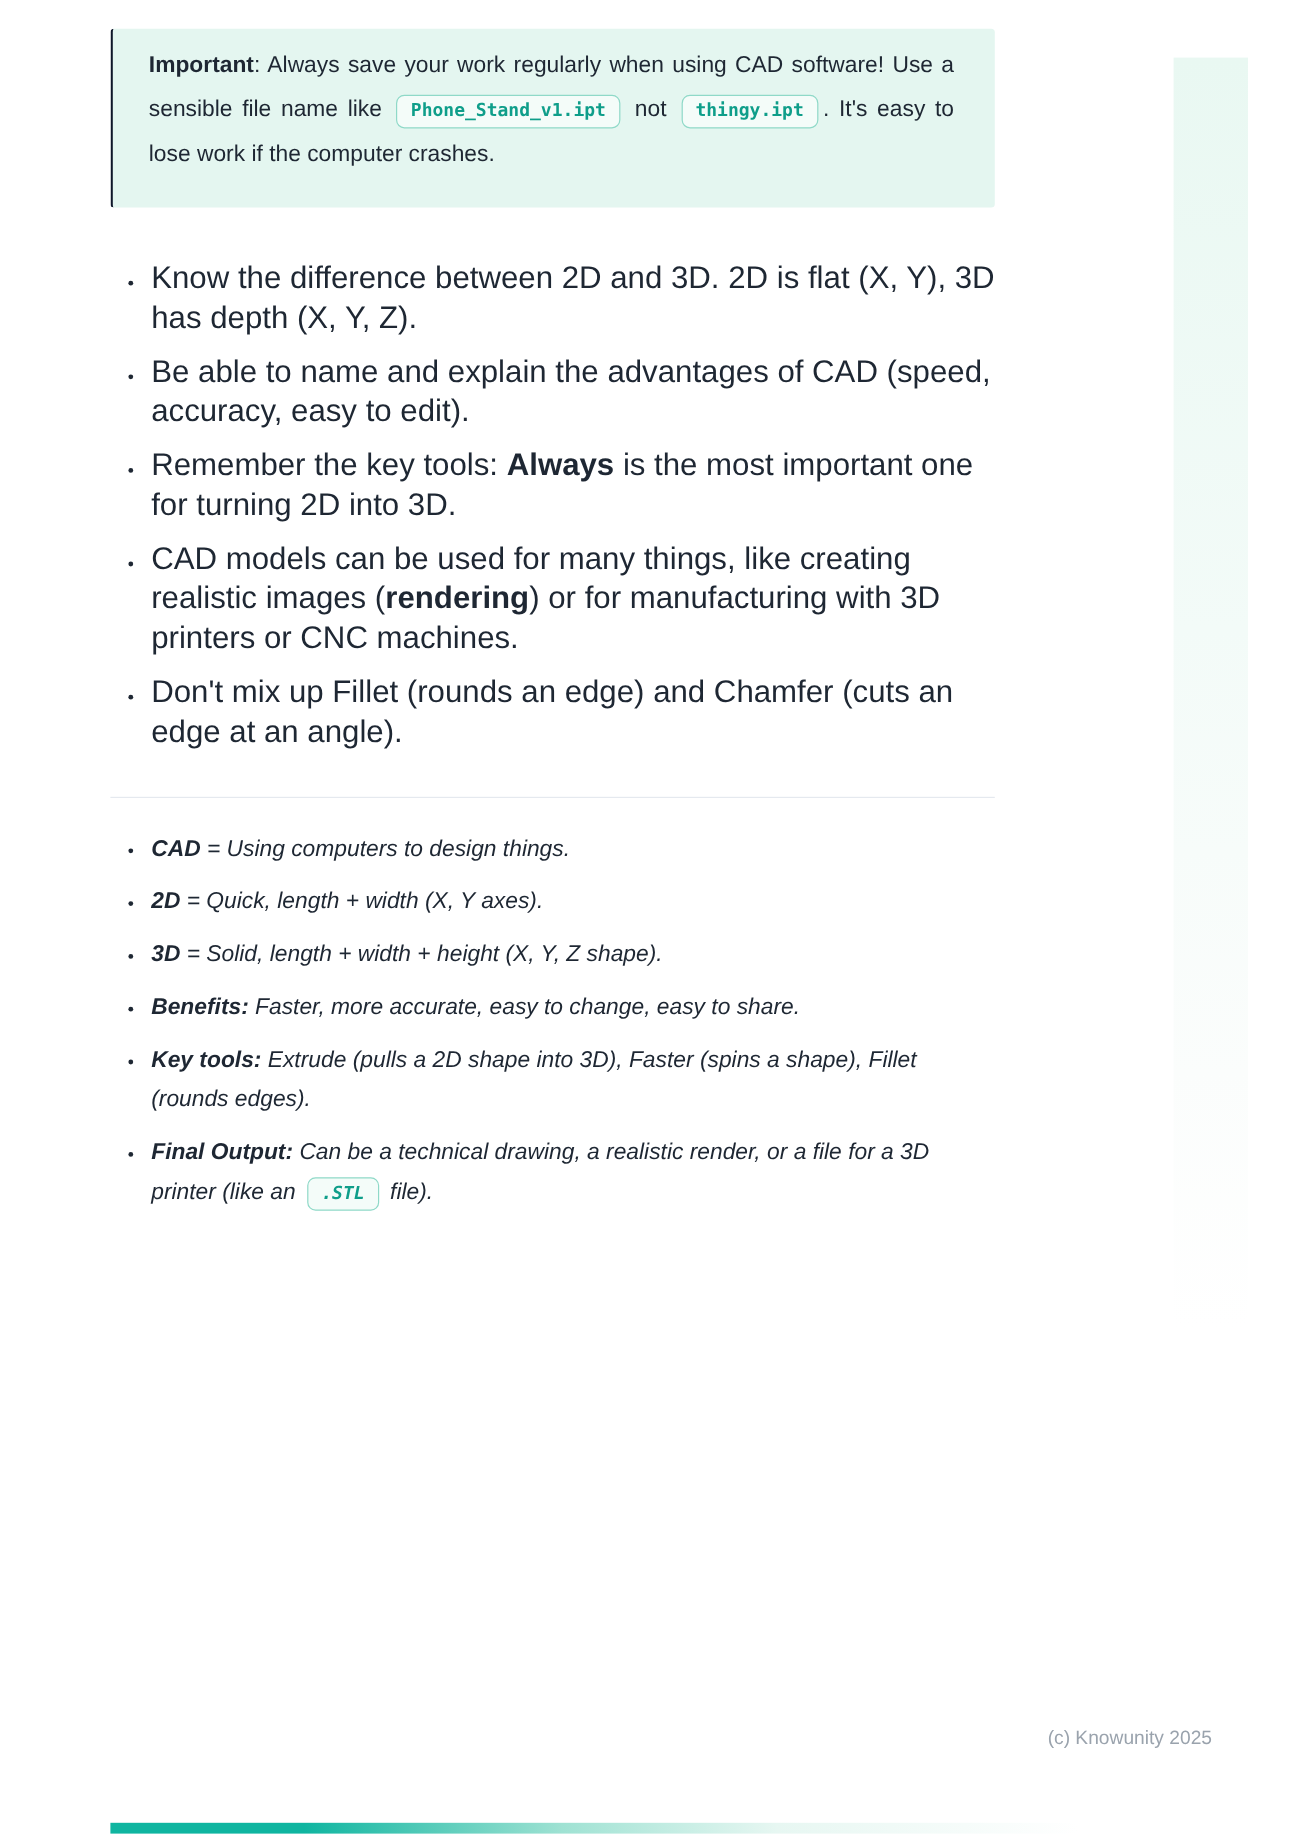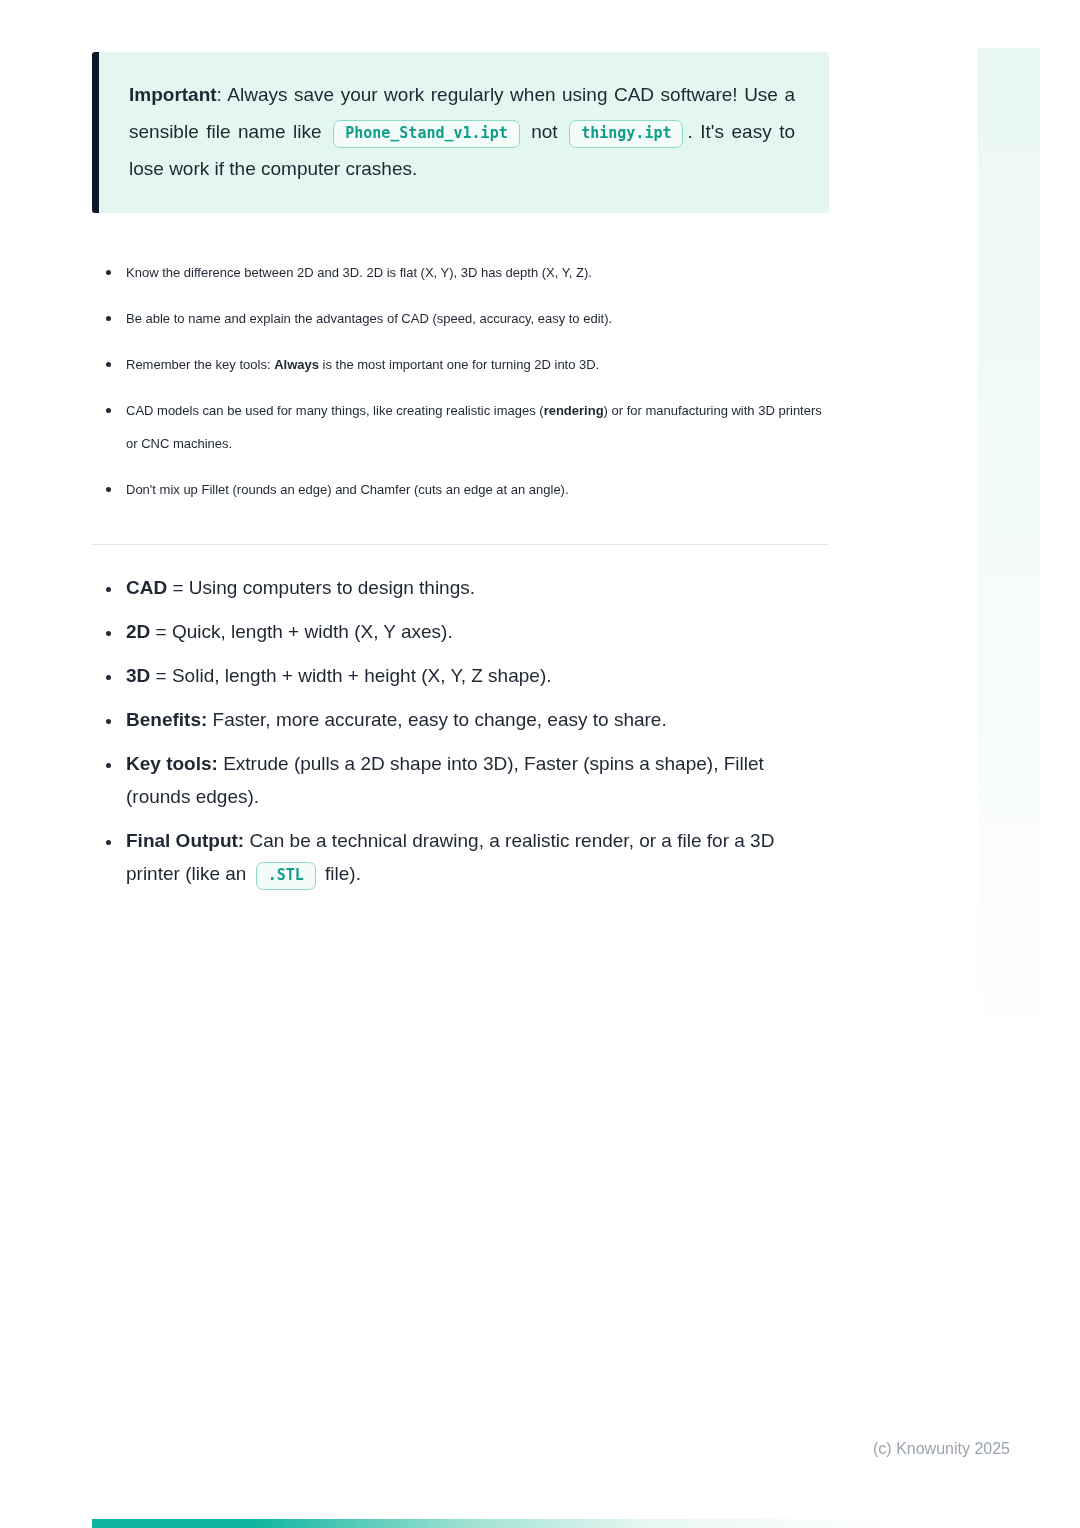--- a/index.html
+++ b/index.html
@@ -13,25 +13,25 @@
     overflow: hidden;
   }
   .content {
     position: absolute;
     left: 92px;
     top: 0;
     width: 737px;
   }
   
   .callout {
-    margin-top: 52px;
+    margin-top: 24px;
     background: #e4f6f0;
-    border-left: 7px solid #0f172a;
+    border-left: 2px solid #0f172a;
     border-radius: 3px;
-    padding: 24px 34px 26px 30px;
+    padding: 12px 34px 26px 30px;
     font-size: 19px;
     line-height: 37px;
     text-align: justify;
   }
   .callout b { font-weight: 700; }
   .chip {
     display: inline-block;
     background: #f4fcf9;
     border: 1px solid #8fd9c8;
     border-radius: 7px;
@@ -44,21 +44,21 @@
     line-height: 24px;
     vertical-align: baseline;
   }
   
   ul.notes {
     margin-top: 42px;
     padding-left: 30px;
     list-style: disc;
   }
   ul.notes li {
-    font-size: 13px;
+    font-size: 26px;
     line-height: 33px;
     margin-bottom: 12px;
     padding-left: 4px;
   }
   ul.notes li::marker { color: #1e2733; font-size: 16px; }
   ul.notes li b { font-weight: 700; }
   
   .divider {
     border: none;
     border-top: 1px solid #e5e9ef;
@@ -69,20 +69,21 @@
     margin-top: 36px;
     font-size: 29px;
     font-weight: 700;
     color: #70e2b5;
     letter-spacing: 0.2px;
   }
   ul.summary {
     margin-top: 26px;
     padding-left: 30px;
     list-style: disc;
+    font-style: italic;
   }
   ul.summary li {
     font-size: 19px;
     line-height: 33px;
     margin-bottom: 11px;
     padding-left: 4px;
   }
   ul.summary li::marker { color: #1e2733; font-size: 16px; }
   ul.summary li b { font-weight: 700; }
   

